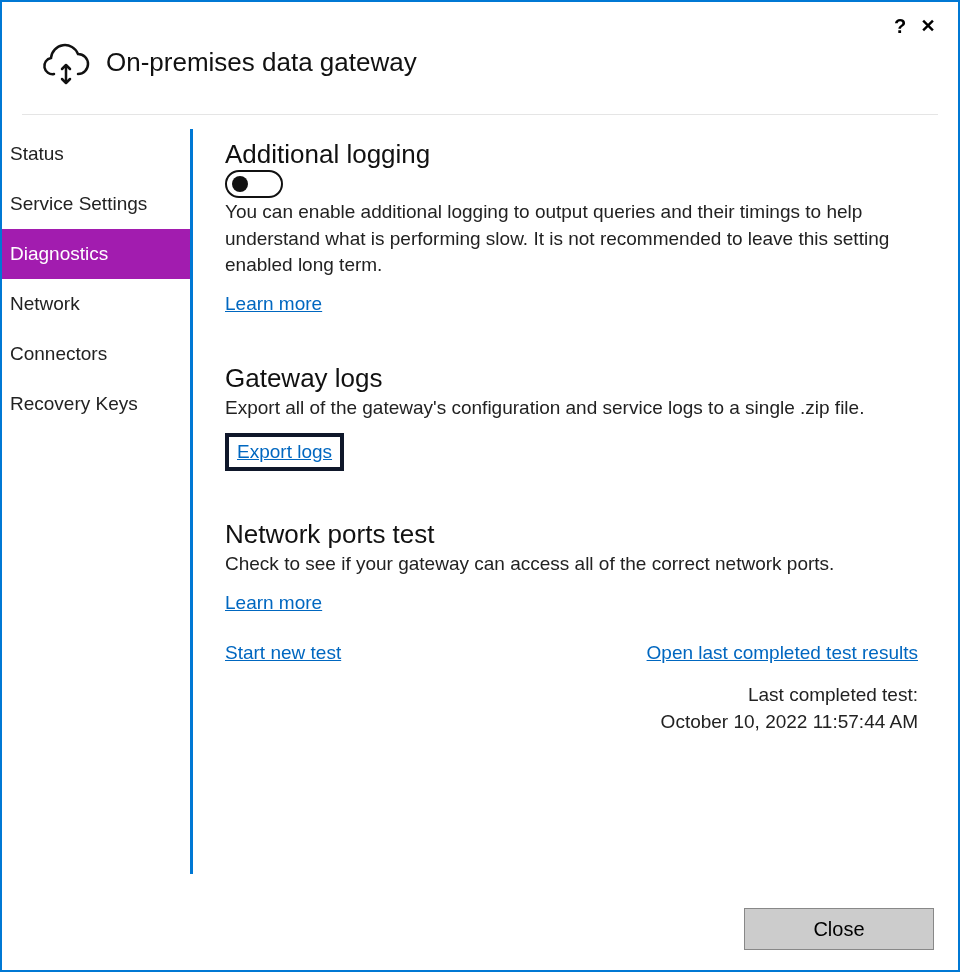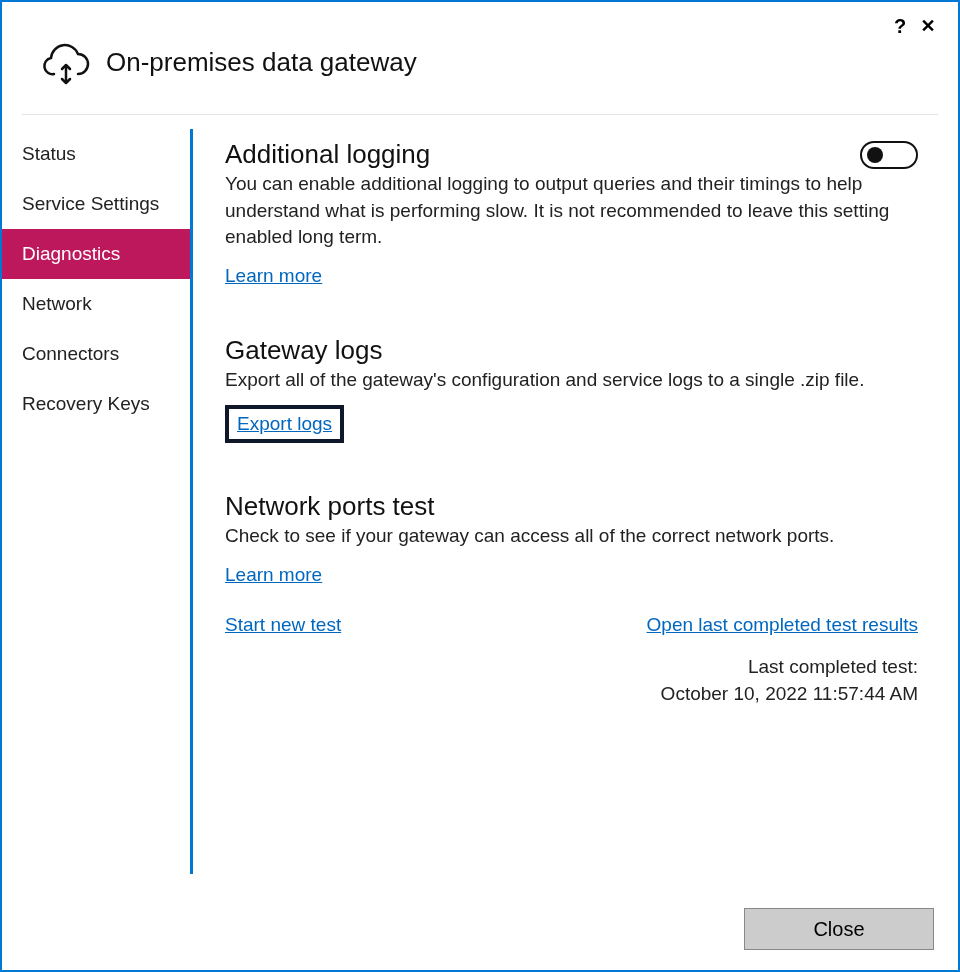--- a/index.html
+++ b/index.html
@@ -22,31 +22,31 @@
   .header-icon { width: 48px; height: 48px; margin-right: 16px; }
   .header-title { font-size: 26px; font-weight: 400; color: #111; }
   .hr { height: 1px; background: #e5e5e5; margin: 0 20px; }
   .body {
     flex: 1; display: flex; padding: 0 20px 0 0;
   }
   .sidebar {
     width: 188px; padding-top: 14px;
   }
   .sidebar-item {
-    padding: 14px 20px; font-size: 19px; color: #222; cursor: pointer;
+    padding: 14px 8px; font-size: 19px; color: #222; cursor: pointer;
   }
-  .sidebar-item.active { background: #be185d; color: #fff; }
+  .sidebar-item.active { background: #a21caf; color: #fff; }
   .divider-v {
     width: 3px; background: #0078d4; margin: 14px 0;
   }
   .content {
     flex: 1; padding: 24px 20px 0 32px; display: flex; flex-direction: column; gap: 48px;
   }
   .section-header {
-    display: flex; align-items: center; justify-content: space-between;
+    display: flex; justify-content: space-between; flex-direction: column;
   }
   .section-title { font-size: 26px; color: #111; }
   .section-body { font-size: 19px; color: #222; line-height: 1.4; margin-top: 1px; }
   .link {
     color: #0067c0; text-decoration: underline; cursor: pointer; font-size: 19px;
     display: inline-block; margin-top: 14px;
   }
   .toggle {
     width: 58px; height: 28px; border: 2px solid #111; border-radius: 20px;
     position: relative; cursor: pointer; background: #fff;

